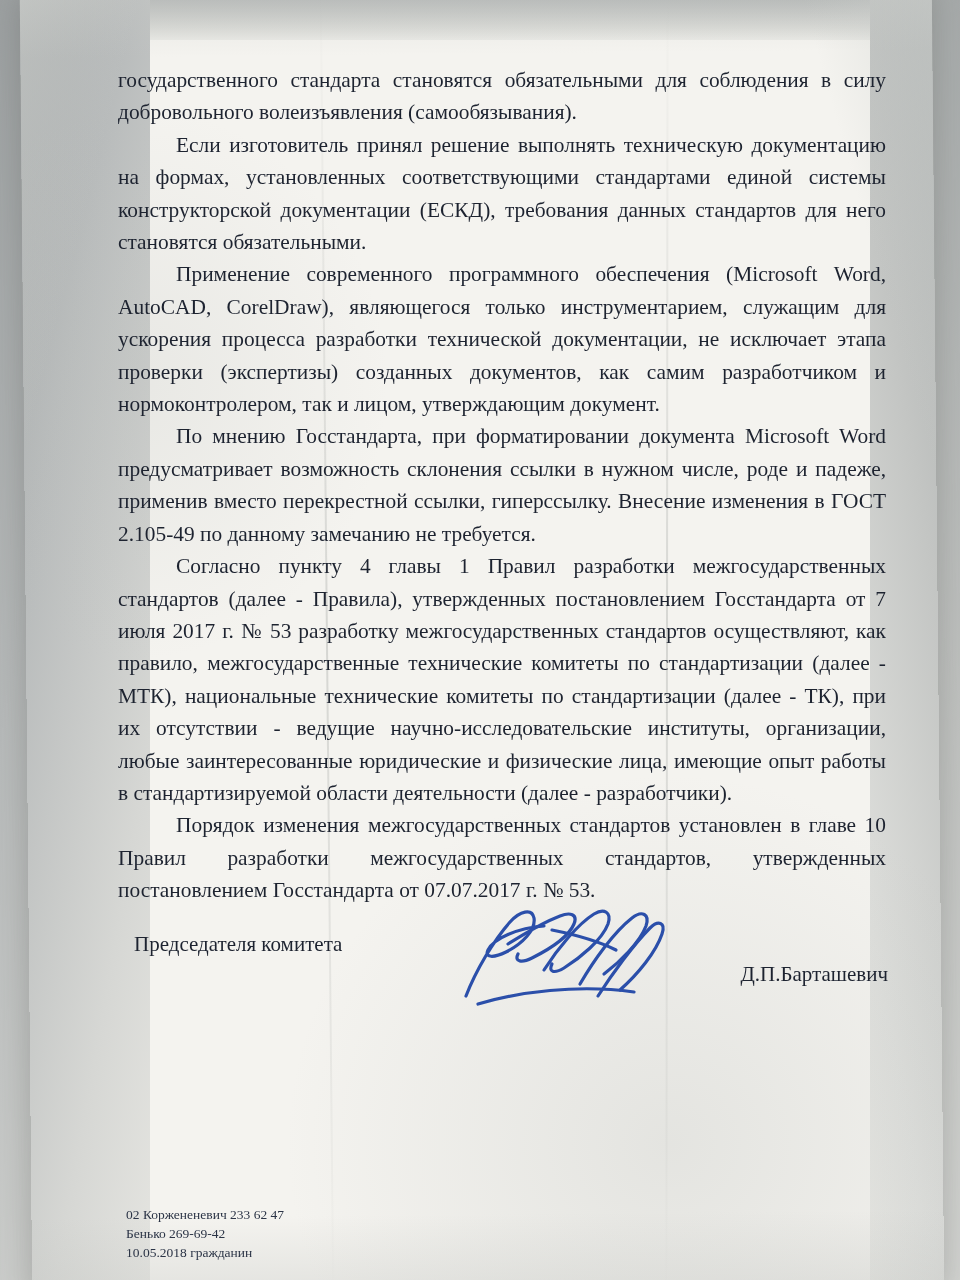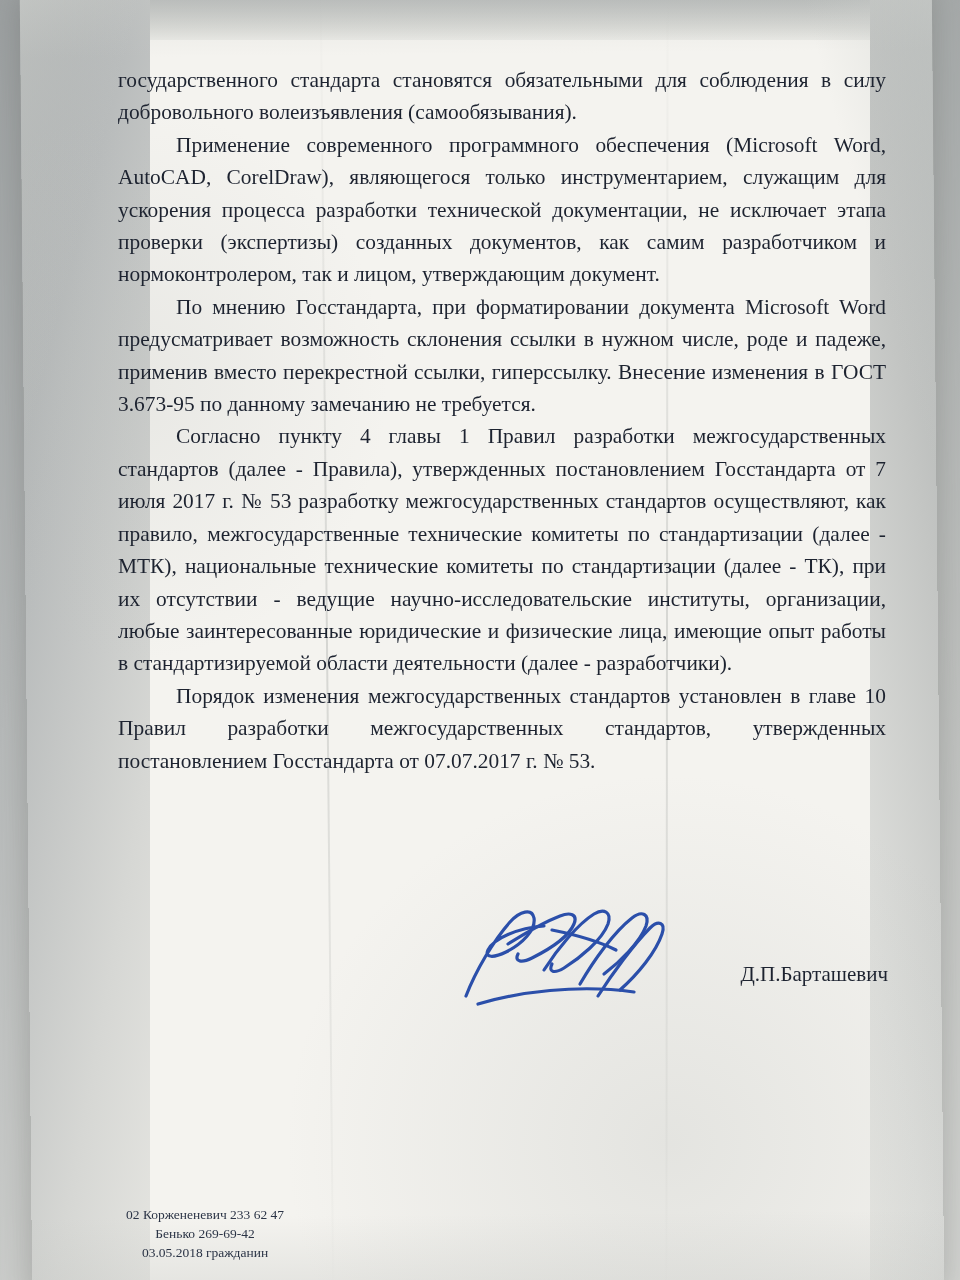--- a/index.html
+++ b/index.html
@@ -135,46 +135,48 @@
   
   .footer {
     position: absolute;
     left: 126px;
     top: 1205px;
     color: #2b3446;
     font-size: 13.5px;
     line-height: 19px;
     font-family: "Liberation Serif", serif;
   }
-  .footer div { white-space: nowrap; text-align: center; }
+  .footer div { white-space: nowrap; }
 </style>
 </head>
 <body>
 
 <div id="scan">
 
   <div class="bg-top"></div>
   <div class="bg-left"></div>
   <div class="bg-right"></div>
 
   <div class="sheet">
     <div class="fold f1"></div>
     <div class="fold f2"></div>
   </div>
 
   <div class="doc">
     <p class="noindent">государственного стандарта становятся обязательными для соблюдения в силу добровольного волеизъявления (самообязывания).</p>
+    <p>Если изготовитель принял решение выполнять техническую документацию на формах, установленных соответствующими стандартами единой системы конструкторской документации (ЕСКД), требования данных стандартов для него становятся обязательными.</p>
     <p>Применение современного программного обеспечения (Microsoft Word, AutoCAD, CorelDraw), являющегося только инструментарием, служащим для ускорения процесса разработки технической документации, не исключает этапа проверки (экспертизы) созданных документов, как самим разработчиком и нормоконтролером, так и лицом, утверждающим документ.</p>
-    <p>По мнению Госстандарта, при форматировании документа Microsoft Word предусматривает возможность склонения ссылки в нужном числе, роде и падеже, применив вместо перекрестной ссылки, гиперссылку. Внесение изменения в ГОСТ 3.673-95 по данному замечанию не требуется.</p>
+    <p>По мнению Госстандарта, при форматировании документа Microsoft Word предусматривает возможность склонения ссылки в нужном числе, роде и падеже, применив вместо перекрестной ссылки, гиперссылку. Внесение изменения в ГОСТ 2.105-49 по данному замечанию не требуется.</p>
     <p>Согласно пункту 4 главы 1 Правил разработки межгосударственных стандартов (далее - Правила), утвержденных постановлением Госстандарта от 7 июля 2017 г. № 53 разработку межгосударственных стандартов осуществляют, как правило, межгосударственные технические комитеты по стандартизации (далее - МТК), национальные технические комитеты по стандартизации (далее - ТК), при их отсутствии - ведущие научно-исследовательские институты, организации, любые заинтересованные юридические и физические лица, имеющие опыт работы в стандартизируемой области деятельности (далее - разработчики).</p>
     <p>Порядок изменения межгосударственных стандартов установлен в главе 10 Правил разработки межгосударственных стандартов, утвержденных постановлением Госстандарта от 07.07.2017 г. № 53.</p>
   </div>
 
   <div class="sign-block">
     <div class="sign-left">
+      <div>Председателя комитета</div>
     </div>
 
     <div class="signature">
       <svg viewBox="0 0 260 120" width="260" height="120" aria-hidden="true">
         <g fill="none" stroke="#2b4faa" stroke-width="3.2" stroke-linecap="round" stroke-linejoin="round">
           <path d="M18 96 C 28 70, 46 40, 62 22 C 72 11, 84 8, 86 18 C 88 30, 74 44, 58 52 C 46 58, 36 58, 40 50 C 46 38, 70 28, 96 26"></path>
           <path d="M60 44 C 76 34, 96 22, 112 16 C 122 12, 130 14, 126 24 C 120 38, 100 50, 84 58 C 74 63, 66 62, 70 54"></path>
           <path d="M96 70 C 110 48, 130 24, 146 14 C 156 8, 164 12, 160 24 C 154 40, 132 58, 116 68 C 106 74, 100 72, 104 64"></path>
           <path d="M132 84 C 146 60, 166 32, 184 18 C 194 10, 202 14, 198 26 C 192 42, 172 62, 156 74"></path>
           <path d="M150 96 C 164 74, 186 44, 202 28 C 210 20, 218 22, 214 34 C 208 52, 190 74, 172 90"></path>
@@ -183,16 +185,16 @@
         </g>
       </svg>
     </div>
 
     <div class="sign-name">Д.П.Барташевич</div>
   </div>
 
   <div class="footer">
     <div>02 Коржененевич 233 62 47</div>
     <div>Бенько 269-69-42</div>
-    <div>03.05.2018 гражданин</div>
+    <div>10.05.2018 гражданин</div>
   </div>
 
 </div>
 
 </body></html>

